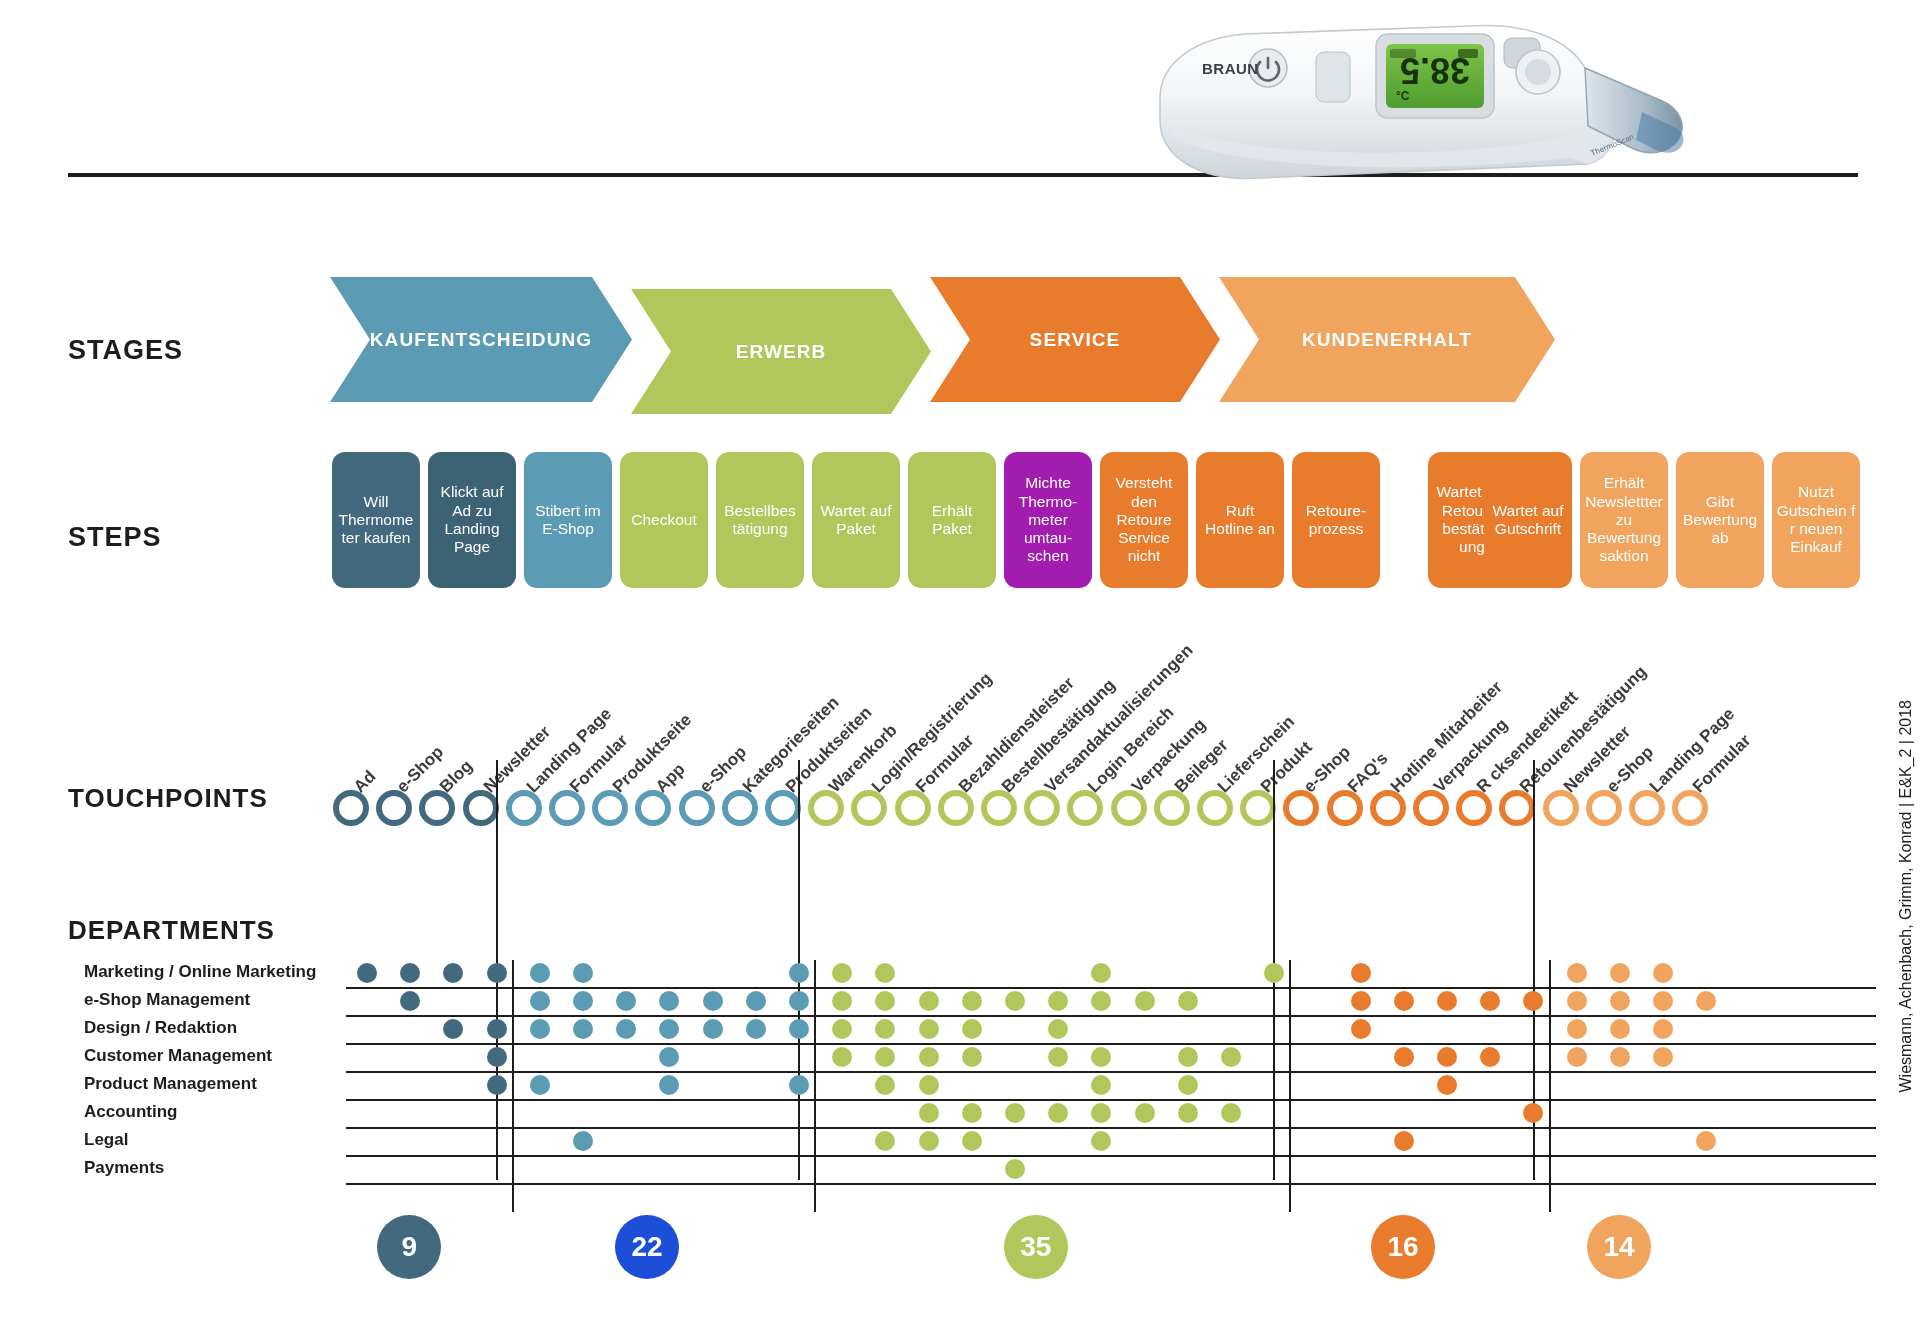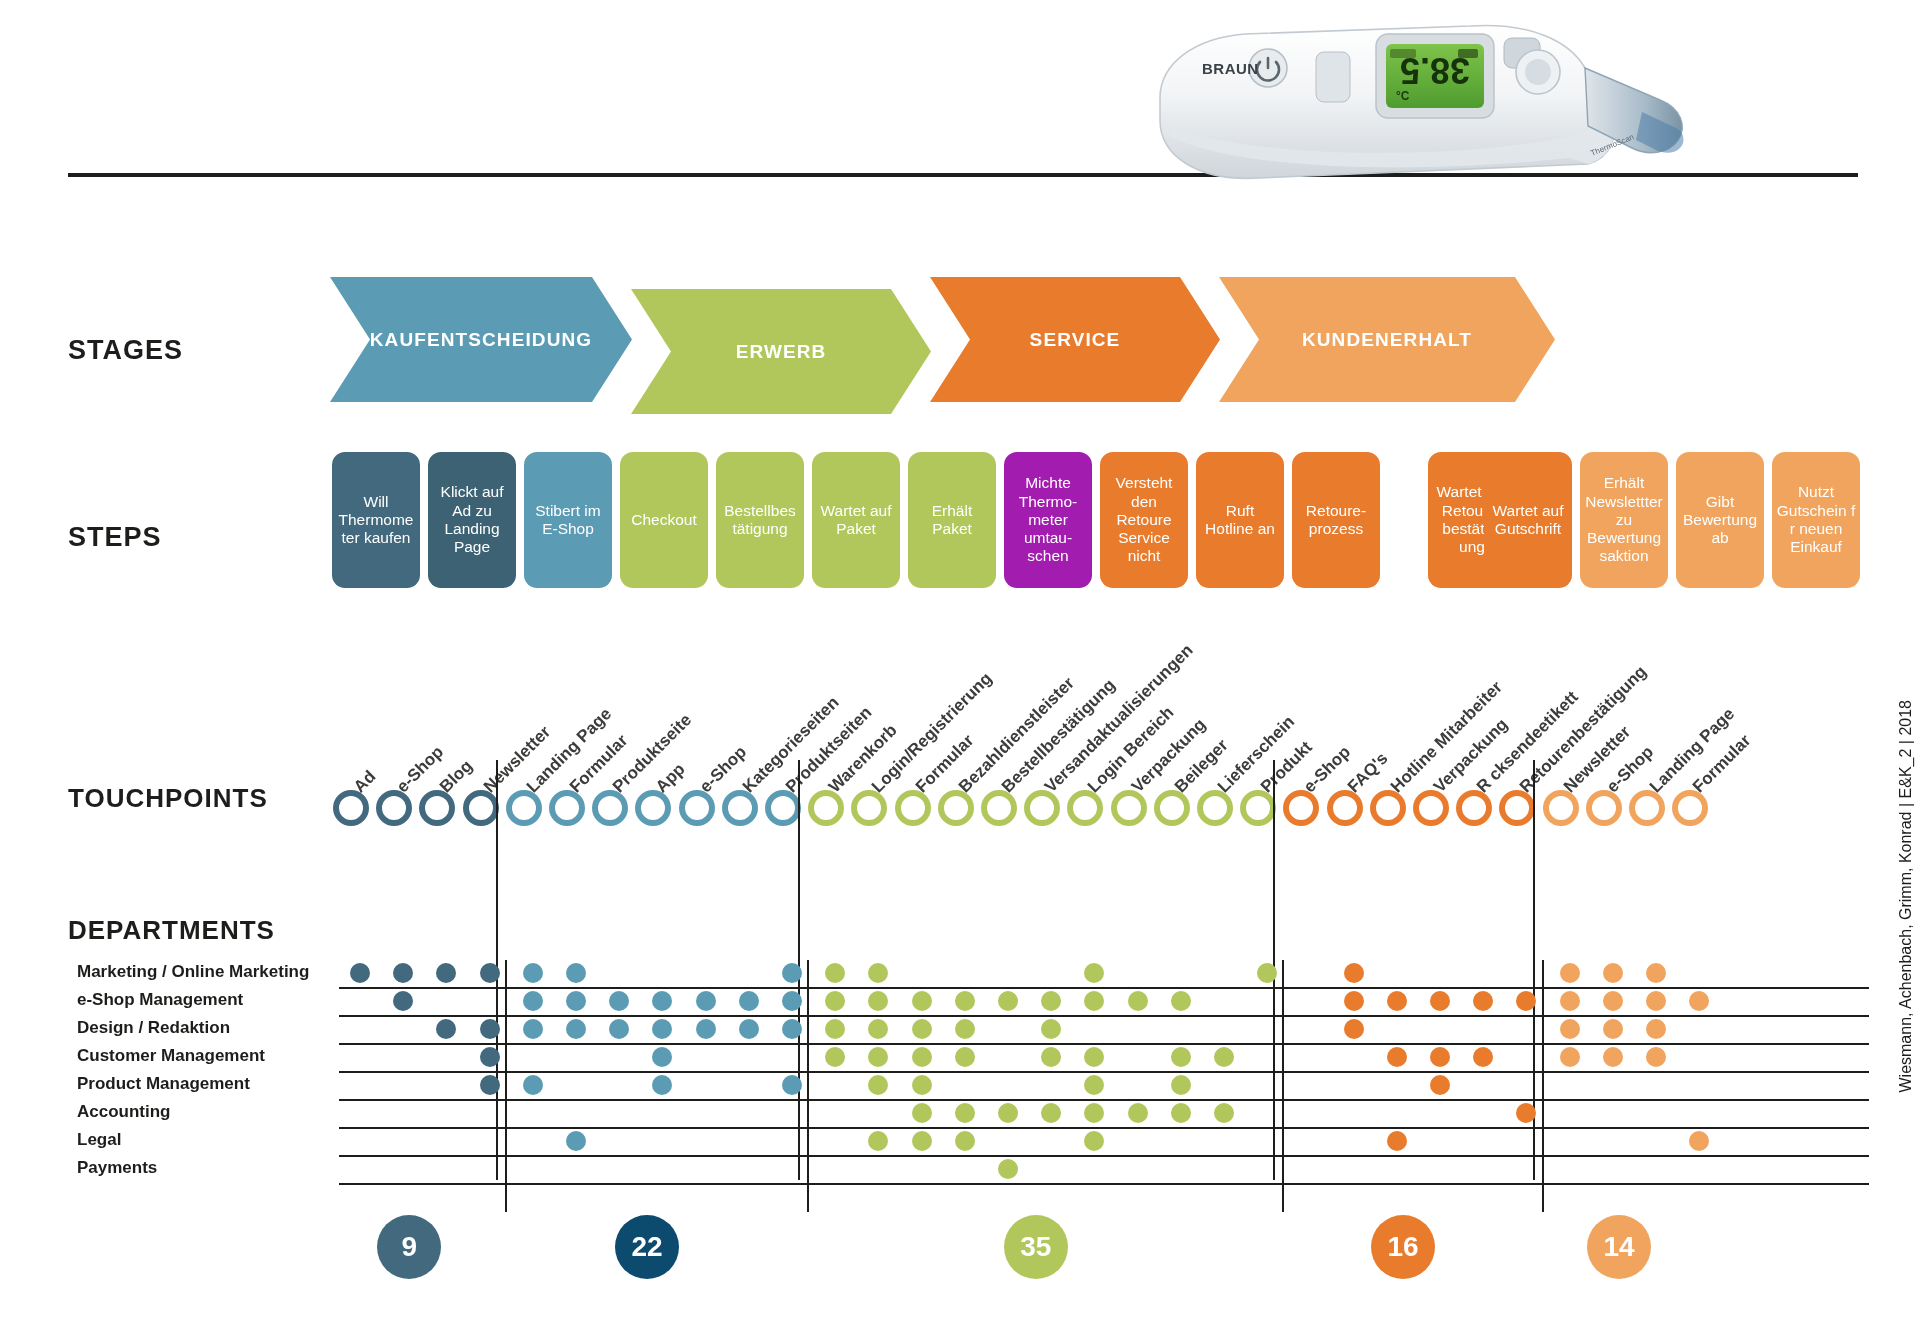--- a/index.html
+++ b/index.html
@@ -80,21 +80,21 @@
     white-space: nowrap;
     transform-origin: 0 50%;
     transform: rotate(-45deg);
     top: 180px;
   }
 
   
   .vsep { position: absolute; width: 2px; background: #1d1d1b; }
 
   
-  #dept-layer { position: absolute; left: 9px; top: 960px; width: 1564px; }
+  #dept-layer { position: absolute; left: 16px; top: 960px; width: 1564px; }
   .dept-row { position: relative; height: 28px; }
   .dept-name {
     position: absolute; left: 68px; top: 2px;
     font-size: 17px; font-weight: bold; color: #1d1d1b;
     white-space: nowrap;
   }
   .dept-rule {
     position: absolute; left: 330px; top: 27px; width: 1530px; height: 1.5px; background: #1d1d1b;
   }
   .dot {
@@ -458,21 +458,21 @@
       <div class="dot" style="left: 989px; background: rgb(178, 199, 91);"></div>
     </div>
     <div class="vsep" style="left: 495.8px; top: 0px; height: 252px;"></div>
     <div class="vsep" style="left: 798.2px; top: 0px; height: 252px;"></div>
     <div class="vsep" style="left: 1273.4px; top: 0px; height: 252px;"></div>
     <div class="vsep" style="left: 1532.6px; top: 0px; height: 252px;"></div>
   </div>
 
 <div id="counters">
     <div class="counter" style="left: 377.4px; background: rgb(66, 105, 125);">9</div>
-    <div class="counter" style="left: 615px; background: #0c4a6e;">22</div>
+    <div class="counter" style="left: 615px; background: #1d4ed8;">22</div>
     <div class="counter" style="left: 1003.8px; background: rgb(178, 199, 91);">35</div>
     <div class="counter" style="left: 1371px; background: rgb(233, 123, 44);">16</div>
     <div class="counter" style="left: 1587px; background: rgb(240, 164, 94);">14</div>
   </div>
 
 <div id="credit-wrap">
   <div id="credit-inner">Wiesmann, Achenbach, Grimm, Konrad | E&amp;K_2 | 2018</div>
 </div>
 
 </body></html>

